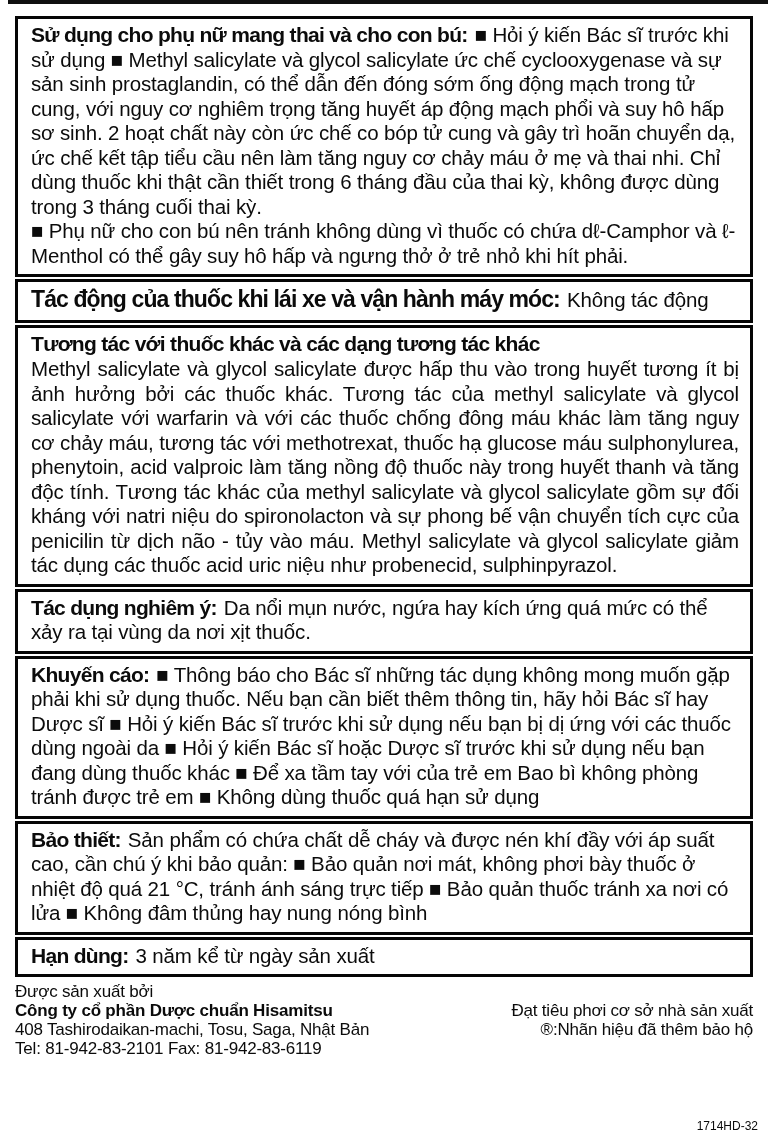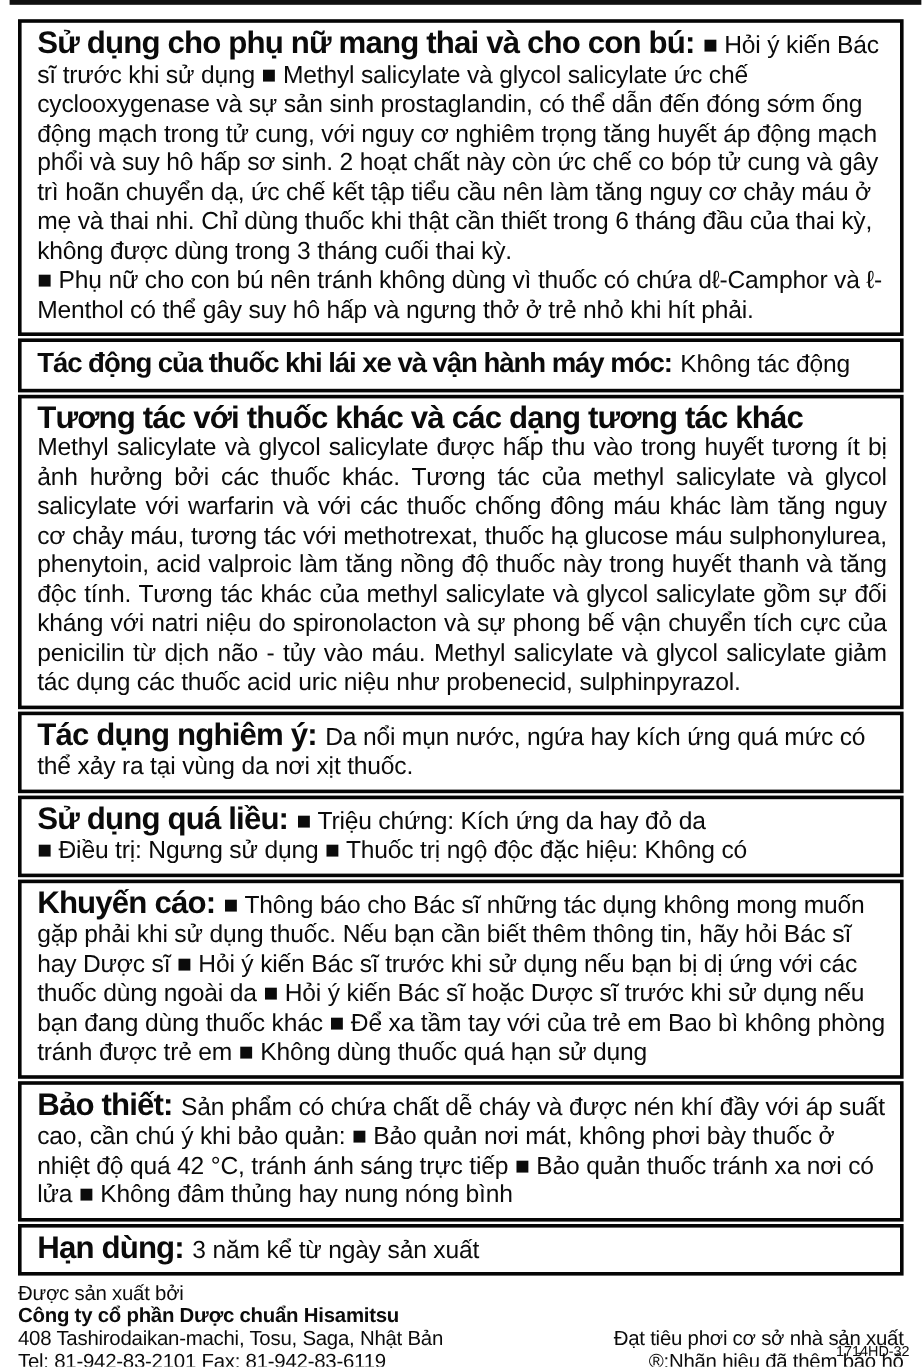--- a/index.html
+++ b/index.html
@@ -15,31 +15,31 @@
   }
   .page{position:absolute;left:15px;right:15px;top:16px;}
   .box{
     border:3px solid #050505;
     margin:0 0 2px 0;
     padding:4px 11px 6px 13px;
     font-size:20.5px;line-height:24.5px;letter-spacing:-0.15px;
   }
   .box p{margin:0;white-space:pre-line;}
   .hd{
-    font-weight:bold;font-size:26px;letter-spacing:-0.7px;
+    font-weight:bold;font-size:21px;letter-spacing:-0.7px;
     margin-right:7px;
   }
   .hd-block{display:block;margin:0 0 1px 0;}
   .sec-justify p{text-align:justify;}
   .sec-nowrap{white-space:nowrap;overflow:hidden;padding-top:5px;padding-bottom:7px;}
   .sec-nowrap .hd{font-size:23px;letter-spacing:-0.9px;text-align:center;}
   .sec-nowrap p{white-space:nowrap;}
 
   .footer{
-    display:flex;justify-content:space-between;align-items:flex-end;
+    display:flex;justify-content:space-between;align-items:center;
     margin-top:6px;font-size:17px;line-height:18px;letter-spacing:-0.2px;
   }
   .f-left div,.f-right div{margin:0 0 1px 0;}
   .f-company{font-weight:bold;}
   .f-right{text-align:right;}
   .doc-code{
     position:absolute;right:10px;bottom:6px;font-size:12px;letter-spacing:0;
   }
 </style>
 </head>
@@ -61,31 +61,27 @@
     </div>
 
     <div class="box sec-justify">
       <p><span class="hd hd-block">Tương tác với thuốc khác và các dạng tương tác khác</span><span>Methyl salicylate và glycol salicylate được hấp thu vào trong huyết tương ít bị ảnh hưởng bởi các thuốc khác. Tương tác của methyl salicylate và glycol salicylate với warfarin và với các thuốc chống đông máu khác làm tăng nguy cơ chảy máu, tương tác với methotrexat, thuốc hạ glucose máu sulphonylurea, phenytoin, acid valproic làm tăng nồng độ thuốc này trong huyết thanh và tăng độc tính. Tương tác khác của methyl salicylate và glycol salicylate gồm sự đối kháng với natri niệu do spironolacton và sự phong bế vận chuyển tích cực của penicilin từ dịch não - tủy vào máu. Methyl salicylate và glycol salicylate giảm tác dụng các thuốc acid uric niệu như probenecid, sulphinpyrazol.</span></p>
     </div>
 
     <div class="box">
       <p><span class="hd">Tác dụng nghiêm ý:</span><span>Da nổi mụn nước, ngứa hay kích ứng quá mức có thể xảy ra tại vùng da nơi xịt thuốc.</span></p>
     </div>
 
-    <div class="box">
-      <p><span class="hd">Sử dụng quá liều:</span><span>■ Triệu chứng: Kích ứng da hay đỏ da
-■ Điều trị: Ngưng sử dụng ■ Thuốc trị ngộ độc đặc hiệu: Không có</span></p>
-    </div>
 
     <div class="box">
       <p><span class="hd">Khuyến cáo:</span><span>■ Thông báo cho Bác sĩ những tác dụng không mong muốn gặp phải khi sử dụng thuốc. Nếu bạn cần biết thêm thông tin, hãy hỏi Bác sĩ hay Dược sĩ ■ Hỏi ý kiến Bác sĩ trước khi sử dụng nếu bạn bị dị ứng với các thuốc dùng ngoài da ■ Hỏi ý kiến Bác sĩ hoặc Dược sĩ trước khi sử dụng nếu bạn đang dùng thuốc khác ■ Để xa tầm tay với của trẻ em Bao bì không phòng tránh được trẻ em ■ Không dùng thuốc quá hạn sử dụng</span></p>
     </div>
 
     <div class="box">
-      <p><span class="hd">Bảo thiết:</span><span>Sản phẩm có chứa chất dễ cháy và được nén khí đầy với áp suất cao, cần chú ý khi bảo quản: ■ Bảo quản nơi mát, không phơi bày thuốc ở nhiệt độ quá 42 °C, tránh ánh sáng trực tiếp ■ Bảo quản thuốc tránh xa nơi có lửa ■ Không đâm thủng hay nung nóng bình</span></p>
+      <p><span class="hd">Bảo thiết:</span><span>Sản phẩm có chứa chất dễ cháy và được nén khí đầy với áp suất cao, cần chú ý khi bảo quản: ■ Bảo quản nơi mát, không phơi bày thuốc ở nhiệt độ quá 21 °C, tránh ánh sáng trực tiếp ■ Bảo quản thuốc tránh xa nơi có lửa ■ Không đâm thủng hay nung nóng bình</span></p>
     </div>
 
     <div class="box">
       <p><span class="hd">Hạn dùng:</span><span>3 năm kể từ ngày sản xuất</span></p>
     </div>
 
     <div class="footer">
       <div class="f-left">
         <div>Được sản xuất bởi</div>
         <div class="f-company">Công ty cổ phần Dược chuẩn Hisamitsu</div>

